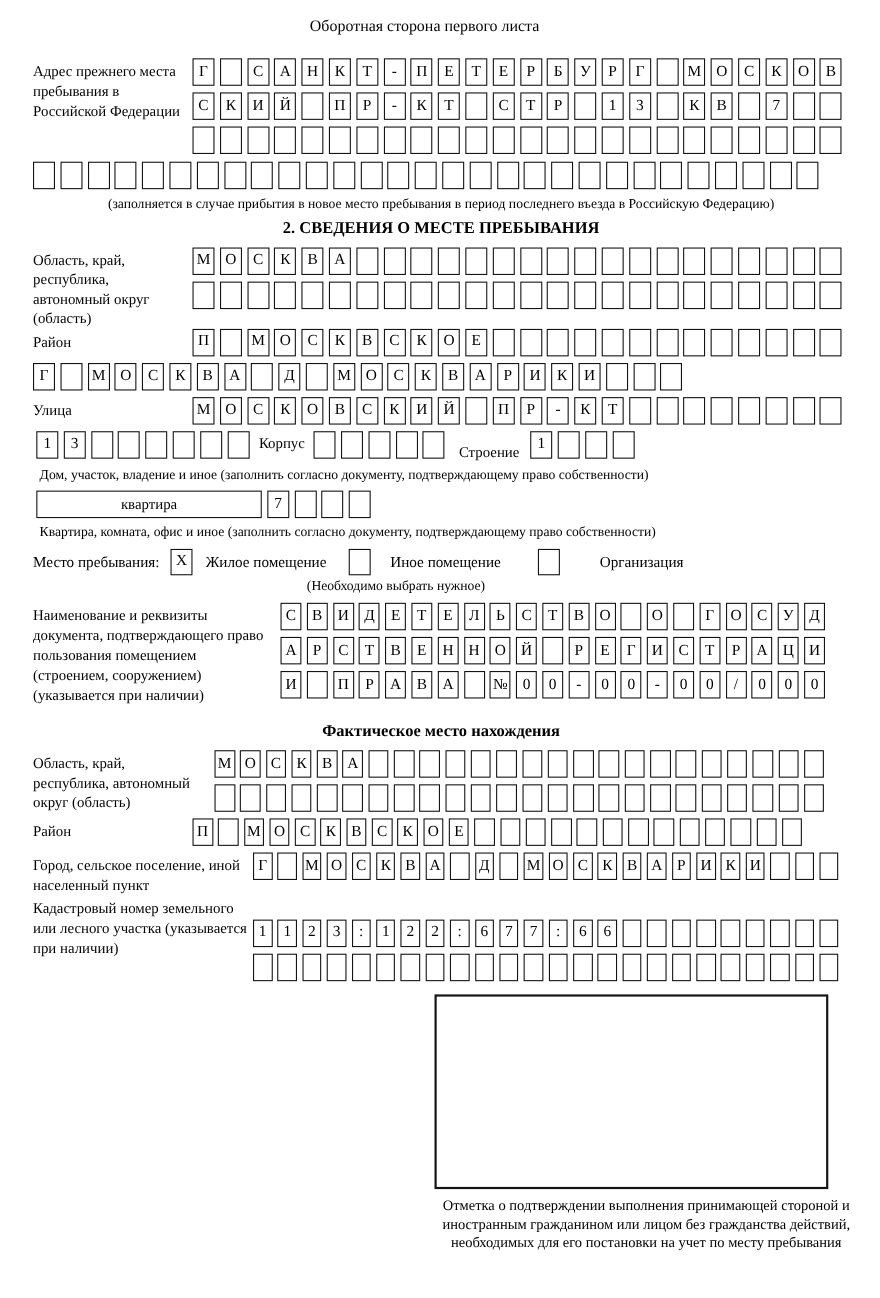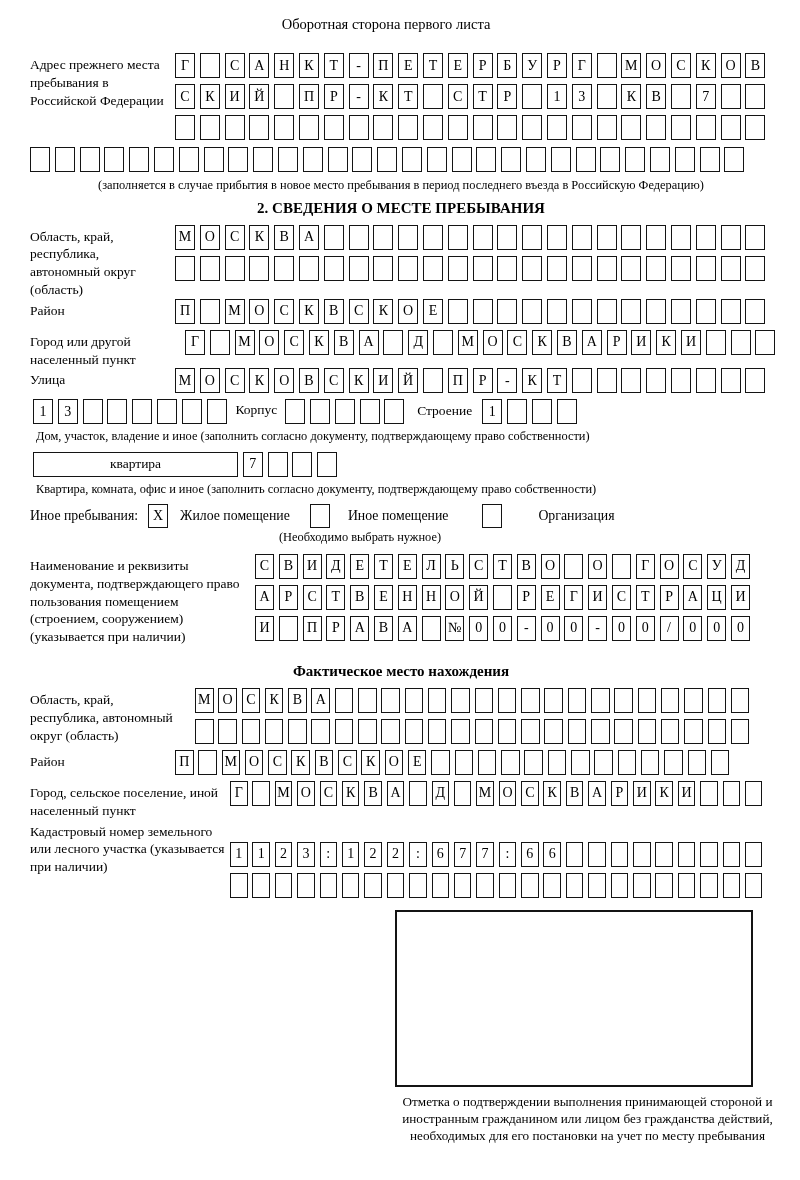--- a/index.html
+++ b/index.html
@@ -303,21 +303,20 @@
           <span class="cell"></span>
           <span class="cell"></span>
           <span class="cell"></span>
           <span class="cell"></span>
           <span class="cell"></span>
         </div>
     </div>
   </div>
 
   <div class="field">
-    <div class="lbl w155">Город или другой населенный пункт</div>
     <div class="rows">
       <div class="boxrow">
           <span class="cell">Г</span>
           <span class="cell"></span>
           <span class="cell">М</span>
           <span class="cell">О</span>
           <span class="cell">С</span>
           <span class="cell">К</span>
           <span class="cell">В</span>
           <span class="cell">А</span>
@@ -385,21 +384,21 @@
         <span class="cell"></span>
       </div>
     <div class="inline-lbl" style="margin:0 8px 0 4px;">Корпус</div>
     <div class="boxrow" style="margin-bottom:0;">
         <span class="cell"></span>
         <span class="cell"></span>
         <span class="cell"></span>
         <span class="cell"></span>
         <span class="cell"></span>
       </div>
-    <div class="inline-lbl" style="margin:1px 10px 0 8px;">Строение</div>
+    <div class="inline-lbl" style="margin:8px 10px 0 8px;">Строение</div>
     <div class="boxrow" style="margin-bottom:0;">
         <span class="cell">1</span>
         <span class="cell"></span>
         <span class="cell"></span>
         <span class="cell"></span>
       </div>
   </div>
   <div class="caption cap-house">Дом, участок, владение и иное (заполнить согласно документу, подтверждающему право собственности)</div>
 
   <div class="boxrow" style="margin-left:3px;">
@@ -407,21 +406,21 @@
     <div class="boxrow" style="margin-bottom:0;">
         <span class="cell">7</span>
         <span class="cell"></span>
         <span class="cell"></span>
         <span class="cell"></span>
       </div>
   </div>
   <div class="caption cap-house">Квартира, комната, офис и иное (заполнить согласно документу, подтверждающему право собственности)</div>
 
   <div class="stay-row">
-    <span class="stay-lbl" style="padding-top:0;">Иное пребывания:</span>
+    <span class="stay-lbl" style="padding-top:0;">Место пребывания:</span>
     <span class="chk" style="margin-left:10px;">X</span>
     <span class="stay-lbl" style="margin-left:12px;padding-top:0;">Жилое помещение</span>
     <span class="chk" style="margin-left:20px;"></span>
     <span class="stay-lbl" style="margin-left:18px;padding-top:0;">Иное помещение</span>
     <span class="chk" style="margin-left:34px;"></span>
     <span class="stay-lbl" style="margin-left:36px;padding-top:0;">Организация</span>
   </div>
   <div class="caption stay-caption">(Необходимо выбрать нужное)</div>
 
   <div class="field" style="margin-top:2px;">

